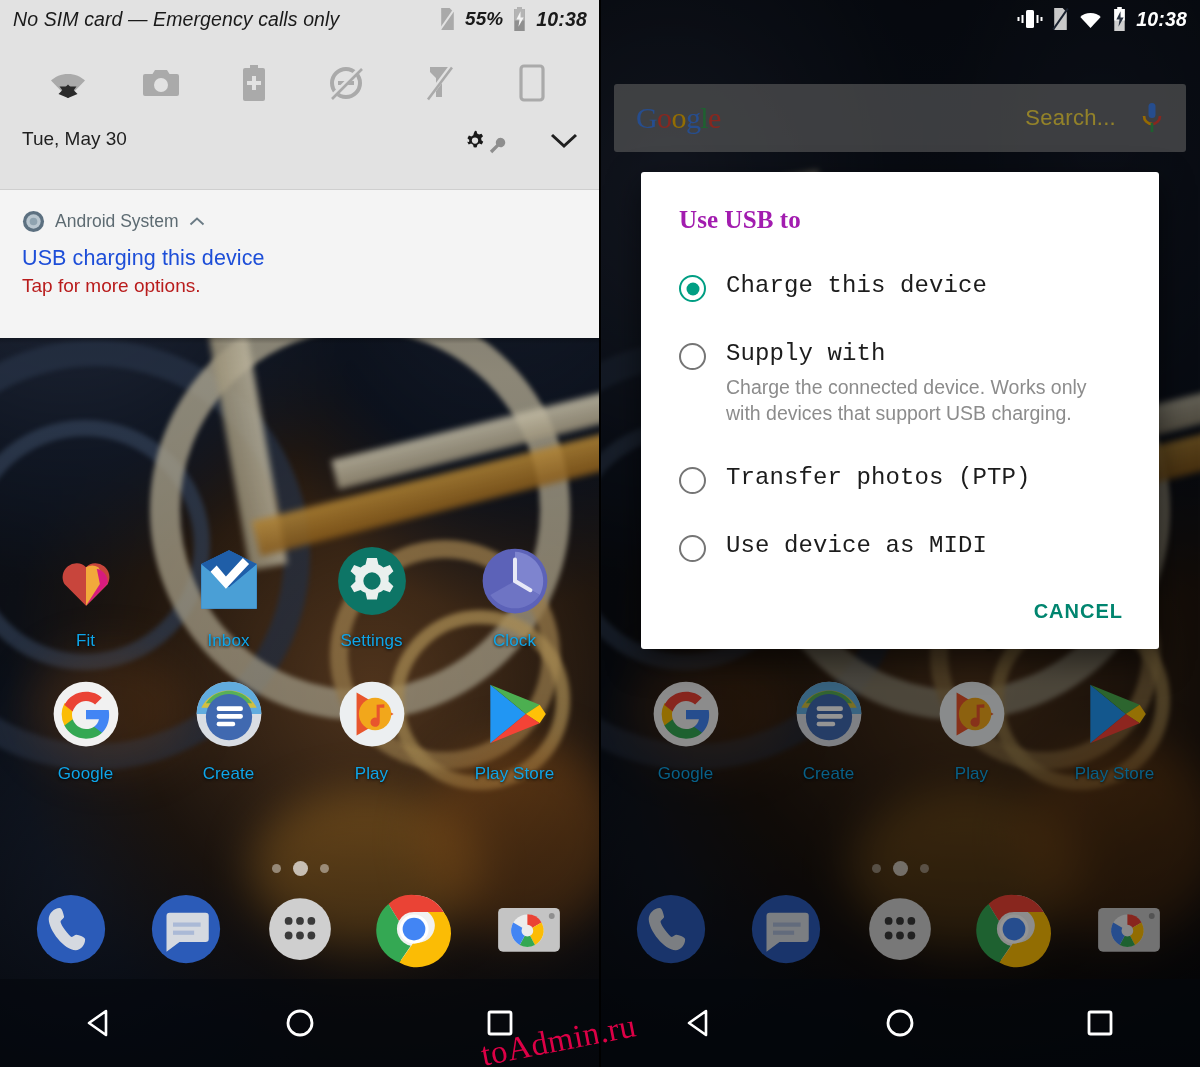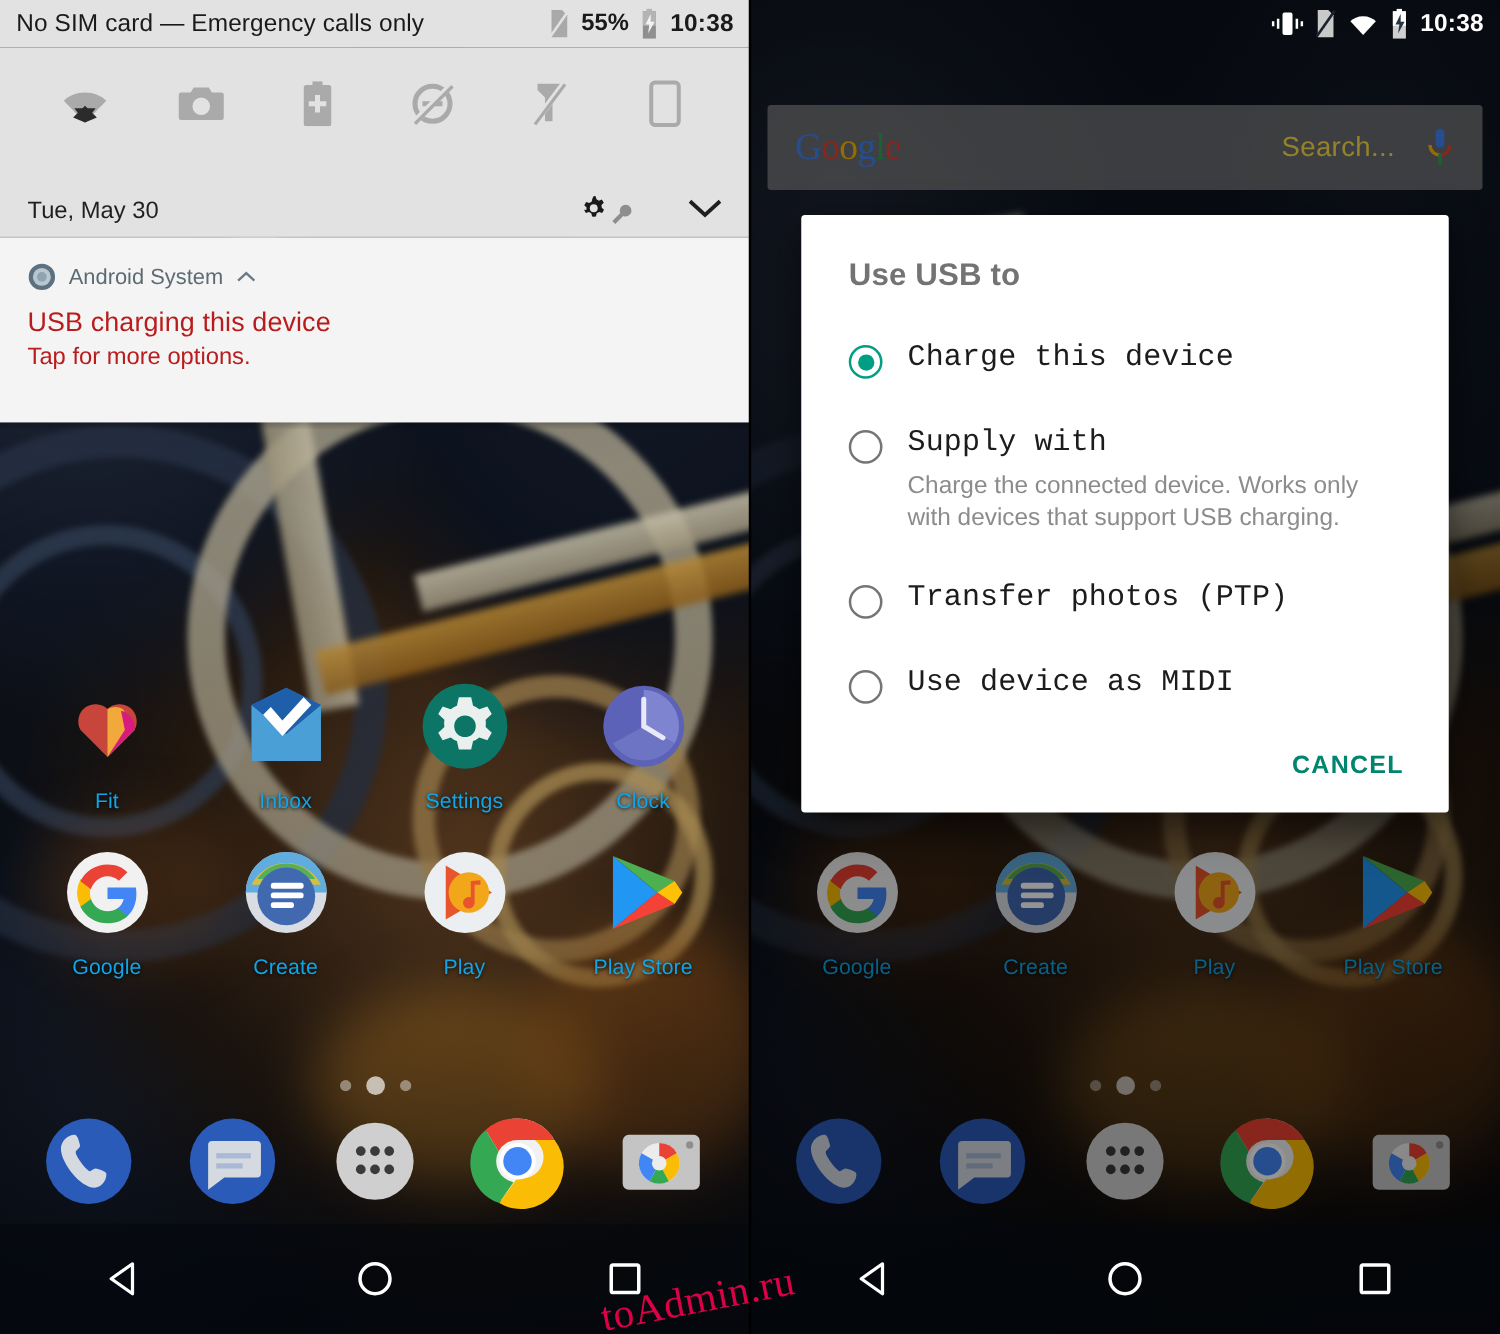--- a/index.html
+++ b/index.html
@@ -58,20 +58,21 @@
     background: linear-gradient(180deg, rgba(6,9,15,.48) 0%, rgba(6,9,15,.16) 35%, rgba(6,9,15,.30) 70%, rgba(4,6,11,.72) 100%);
   }
 
   
   .statusbar {
     position: absolute; top: 0; left: 0; right: 0;
     height: 38px;
     display: flex; align-items: center;
     padding: 0 13px;
     z-index: 30;
+    font-style: italic;
   }
   .statusbar.light { background: #e2e2e2; color: #1a1a1a; }
   .statusbar.onwall { color: #ffffff; }
   .sb-left { font-size: 19.5px; letter-spacing: .1px; }
   .sb-right { margin-left: auto; display: flex; align-items: center; gap: 9px; }
   .sb-time { font-size: 19.5px; font-weight: bold; letter-spacing: .2px; }
   .sb-pct { font-size: 19px; font-weight: bold; }
   .ico { display: inline-block; line-height: 0; }
 
   
@@ -84,21 +85,21 @@
   .qs-tiles {
     display: flex; align-items: center;
     height: 90px;
     padding: 0 22px;
   }
   .qs-tile {
     flex: 1; display: flex; align-items: center; justify-content: center;
     height: 62px;
   }
   .qs-footer {
-    display: flex; align-items: flex-end;
+    display: flex; align-items: flex-start;
     height: 58px;
     padding: 0 22px 6px 22px;
   }
   .qs-date { font-size: 19px; color: #1f1f1f; }
   .qs-actions { margin-left: auto; display: flex; align-items: center; gap: 44px; }
   .qs-gearwrench { display: flex; align-items: flex-end; gap: 1px; }
   .qs-divider {
     position: absolute; left: 0; right: 0; bottom: 0; height: 1px;
     background: #cfcfcf;
   }
@@ -113,21 +114,21 @@
   }
   .notif-head {
     display: flex; align-items: center; gap: 10px;
     height: 26px;
     text-align: right;
   }
   .notif-app {
     font-size: 17.5px; color: #5d6b72;
   }
   .notif-title {
-    font-size: 21.5px; color: #b91c1c; margin-top: 12px; letter-spacing: .1px;
+    font-size: 21.5px; color: #1d4ed8; margin-top: 12px; letter-spacing: .1px;
   }
   .notif-sub {
     font-size: 19px; color: #b91c1c; margin-top: 4px;
   }
   .notif-shadow {
     position: absolute; left: 0; right: 0; bottom: -6px; height: 6px;
     background: linear-gradient(180deg, rgba(0,0,0,.22), rgba(0,0,0,0));
   }
 
   
@@ -215,22 +216,22 @@
     position: absolute;
     left: 41px; top: 172px;
     width: 518px;
     background: #ffffff;
     border-radius: 3px;
     box-shadow: 0 12px 32px rgba(0,0,0,.55);
     z-index: 50;
     padding: 34px 0 0 0;
   }
   .dialog-title {
-    font-size: 25px; font-weight: bold; color: #737373;
-    padding: 0 38px; margin-bottom: 26px; letter-spacing: .1px;
+    font-size: 25px; font-weight: bold; color: #a21caf;
+    padding: 0 38px; margin-bottom: 26px; letter-spacing: .1px; font-family: Liberation Serif, serif;
   }
   .opt {
     display: flex; align-items: flex-start; gap: 20px;
     padding: 12px 38px;
   }
   .radio {
     width: 27px; height: 27px; border-radius: 50%;
     border: 2.5px solid #757575;
     flex: 0 0 auto; margin-top: 3px;
     position: relative;

